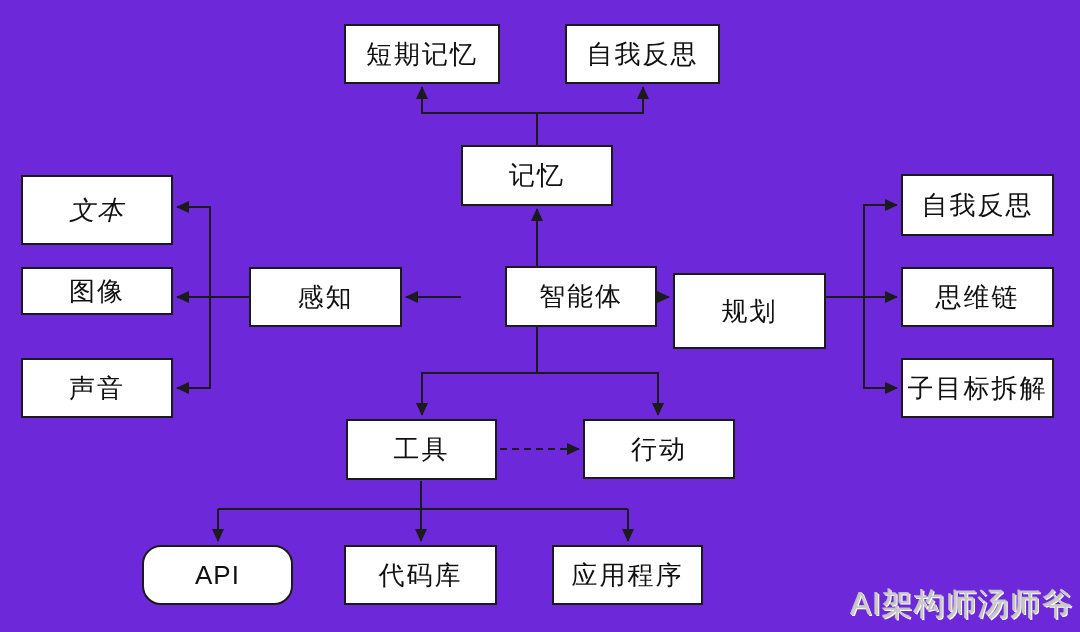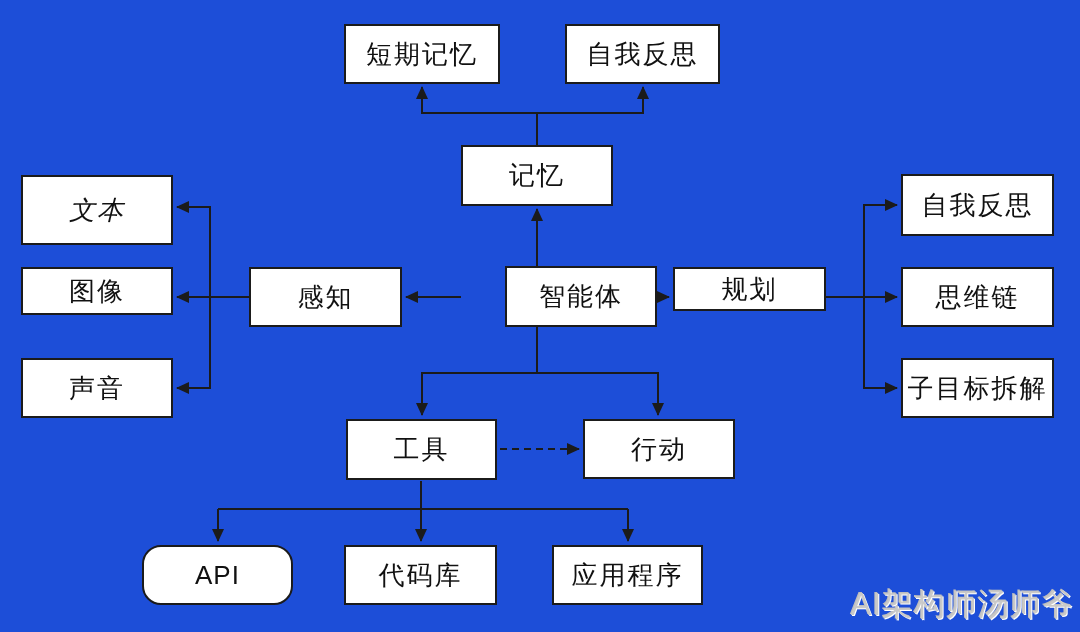--- a/index.html
+++ b/index.html
@@ -5,21 +5,21 @@
   html, body {
     margin: 0;
     padding: 0;
     background: #ffffff;
     font-family: "Liberation Sans", "DejaVu Sans", sans-serif;
   }
   .canvas {
     position: relative;
     width: 1080px;
     height: 632px;
-    background: #1d4ed8;
+    background: #6d28d9;
     overflow: hidden;
   }
   .edges {
     position: absolute;
     left: 0;
     top: 0;
     width: 1080px;
     height: 632px;
   }
   .node {
@@ -103,21 +103,21 @@
   <div class="node" style="left:461px; top:266px; width:152px; height:61px;margin-left:44px;">智能体</div>
 
   <div class="node" style="left:249px; top:267px; width:153px; height:60px;">感知</div>
 
   <div class="node" style="left:21px;  top:175px; width:152px; height:70px;font-style:italic;">文本</div>
 
   <div class="node" style="left:21px;  top:267px; width:152px; height:48px;">图像</div>
 
   <div class="node" style="left:21px;  top:358px; width:152px; height:60px;">声音</div>
 
-  <div class="node" style="left:673px; top:267px; width:153px; height:44px;">规划</div>
+  <div class="node" style="left:673px; top:273px; width:153px; height:76px;">规划</div>
 
   <div class="node" style="left:901px; top:174px; width:153px; height:62px;">自我反思</div>
 
   <div class="node" style="left:901px; top:267px; width:153px; height:60px;">思维链</div>
 
   <div class="node" style="left:901px; top:358px; width:153px; height:60px;">子目标拆解</div>
 
   <div class="node" style="left:346px; top:419px; width:151px; height:61px;">工具</div>
 
   <div class="node" style="left:583px; top:419px; width:152px; height:60px;">行动</div>

